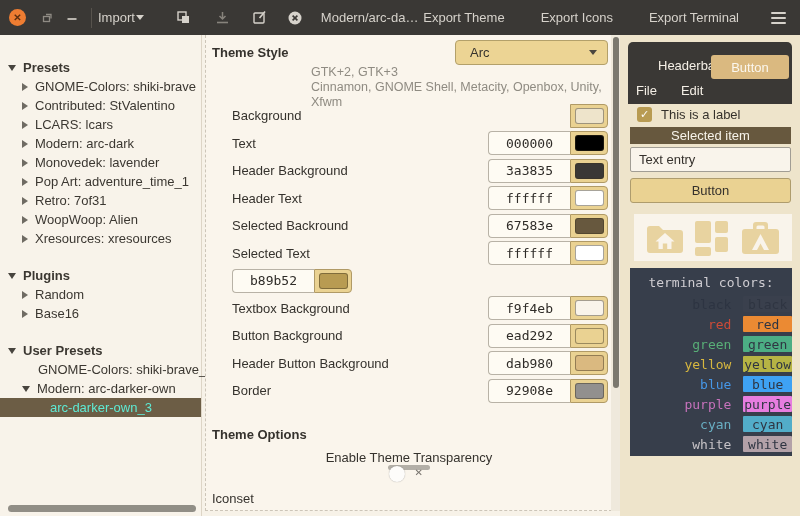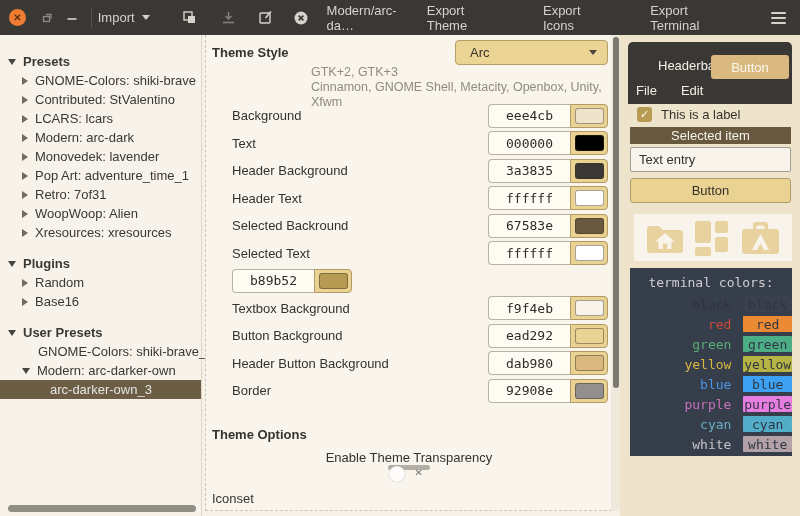--- a/index.html
+++ b/index.html
@@ -8,42 +8,42 @@
   .window { position:relative; width:800px; height:516px; background:#f7f2e8; overflow:hidden; }
 
   
   .toolbar { position:absolute; left:0; top:0; width:800px; height:35px; background:#3a3835;
     display:flex; align-items:center; color:#d6d2cb; font-size:13px; }
   .winbtn-close { width:17px; height:17px; border-radius:50%; background:#ee7d32; color:#5d2f10;
     font-size:10px; font-weight:bold; display:flex; align-items:center; justify-content:center;
     margin-left:9px; cursor:default; }
   .tb-ico { display:flex; align-items:center; justify-content:center; }
   .tb-sep { width:1px; height:20px; background:#57534d; margin-left:13px; }
-  .tb-import { display:flex; align-items:center; gap:7px; padding:4px 6px; }
+  .tb-import { display:flex; align-items:center; gap:1px; padding:4px 6px; }
   .caret-down { width:0; height:0; border-left:4px solid transparent; border-right:4px solid transparent;
     border-top:5px solid #d6d2cb; }
   .tb-title { margin-left:18px; color:#d6d2cb; }
   .tb-spacer { flex:1; }
   .tb-export { padding:6px 4px; margin-right:28px; }
   .tb-export:last-of-type { margin-right:20px; }
   .burger { display:flex; flex-direction:column; gap:3px; margin-right:14px; }
   .burger span { display:block; width:15px; height:2px; background:#d6d2cb; border-radius:1px; }
 
   
   .sidebar { position:absolute; left:0; top:35px; width:202px; height:481px; background:#f8f3ea;
     border-right:1px solid #ddd5c6; font-size:13px; color:#3b3731; }
   .tree { position:absolute; left:0; top:5px; width:100%; }
   .trow { height:19px; display:flex; align-items:center; white-space:nowrap; }
-  .trow.hdr { font-weight:bold; margin-top:12px;align-items:center; }
+  .trow.hdr { font-weight:bold; margin-top:18px;align-items:center; }
   .trow .exp { width:0; height:0; border-style:solid; margin-right:7px; flex:0 0 auto; }
   .exp.down { border-width:6px 4px 0 4px; border-color:#48443e transparent transparent transparent; }
   .exp.right { border-width:4px 0 4px 6px; border-color:transparent transparent transparent #6f6b63; }
   .pl0 { padding-left:8px; } .pl1 { padding-left:22px; }
   .leaf1 { padding-left:38px; } .leaf2 { padding-left:50px; }
-  .trow.selected { background:#6c5d45; color:#e5e5e5; }
+  .trow.selected { background:#6c5d45; color:#5eead4; }
   .hscroll { position:absolute; left:8px; top:470px; width:188px; height:7px; border-radius:4px;
     background:#918e86; }
 
   
   .main { position:absolute; left:205px; top:35px; width:407px; height:476px; background:#faf5ec;
     border-left:1px dashed #ccc5b8; border-bottom:1px dashed #ccc5b8; font-size:13px; color:#35322d; }
   .row-theme-style { position:absolute; left:6px; right:4px; top:5px; height:25px;
     display:flex; align-items:center; justify-content:space-between; }
   .lbl-b { font-weight:bold; }
   .dropdown { width:153px; height:25px; background:#ecd494; border:1px solid #b3a06a; border-radius:4px;
@@ -242,21 +242,20 @@
     </div>
     <div class="supports">
       <div>GTK+2, GTK+3</div>
       <div>Cinnamon, GNOME Shell, Metacity, Openbox, Unity, Xfwm</div>
     </div>
 
     <div class="color-rows">
       <div class="crow">
         <span>Background</span>
         <span class="cfield">
-            <span class="hexentry">eee4cb</span>
             <span class="swatchbtn">
               <span class="swatch" style="background: rgb(238, 228, 203);"></span>
             </span>
           </span>
       </div>
       <div class="crow">
         <span>Text</span>
         <span class="cfield">
             <span class="hexentry">000000</span>
             <span class="swatchbtn">

